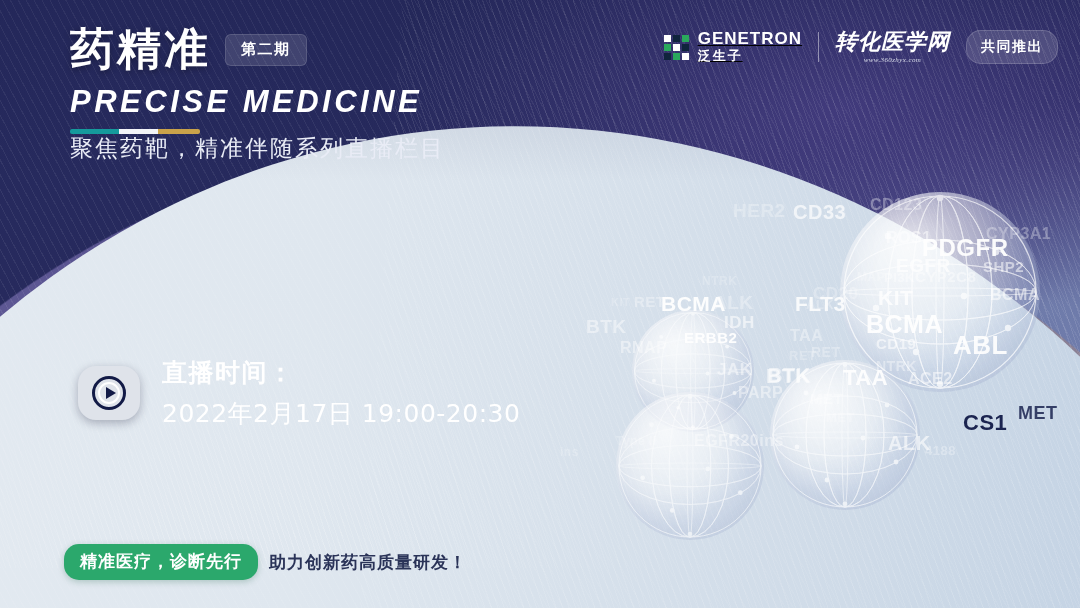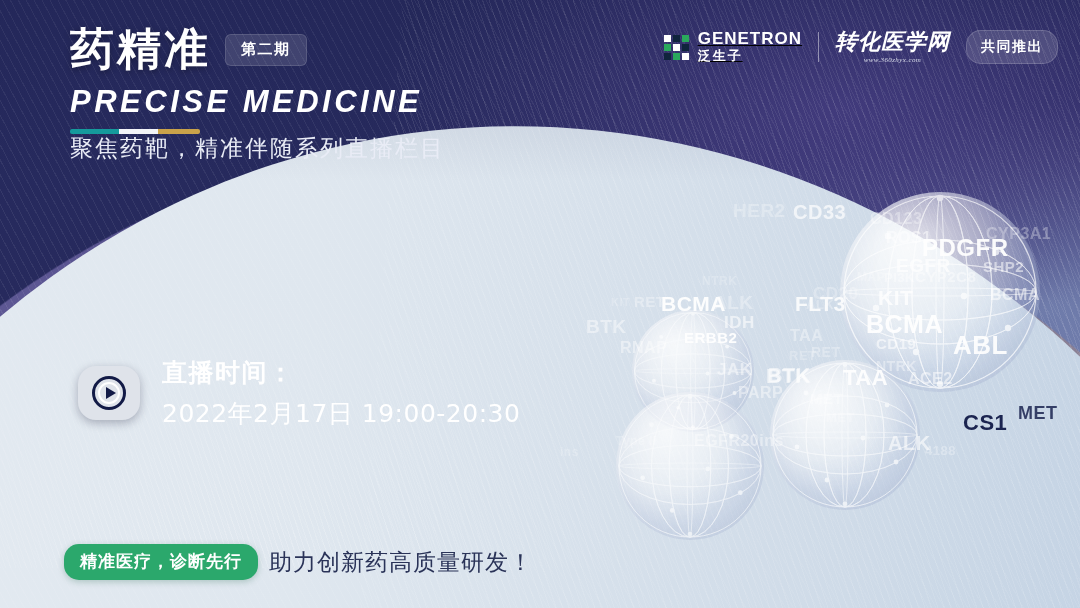--- a/index.html
+++ b/index.html
@@ -105,21 +105,21 @@
   .badge-joint{ padding:7px 14px; border-radius:15px; background:rgba(255,255,255,.14);
                 border:1px solid rgba(255,255,255,.16); color:#fff; font-size:14px; font-weight:700;
                 letter-spacing:1.5px; font-family:"DejaVu Sans","Liberation Sans",sans-serif; }
 
   
   .footer{ position:absolute; left:64px; bottom:28px; display:flex; align-items:center; gap:11px; }
   .pill-green{ padding:6px 16px 7px; border-radius:15px; background:#2ba86c; color:#fff;
                font-size:17px; font-weight:800; letter-spacing:1px;
                font-family:"DejaVu Sans","Liberation Sans",sans-serif;
                box-shadow:0 2px 6px rgba(20,90,60,.25); }
-  .foot-text{ color:#2a3358; font-size:23px; font-weight:400; letter-spacing:1px;
+  .foot-text{ color:#2a3358; font-size:17px; font-weight:700; letter-spacing:1px;
               font-family:"DejaVu Sans","Liberation Sans",sans-serif; }
 </style>
 </head>
 <body>
 
 <div class="poster">
 
   <div class="sweep2"></div>
   <div class="sweep"></div>
   <div class="lines-a"></div>
@@ -217,21 +217,21 @@
           <circle cx="62" cy="52" r="1.6" fill="#fff"></circle>
           <circle cx="38" cy="80" r="1.6" fill="#fff"></circle>
           <circle cx="84" cy="68" r="1.6" fill="#fff"></circle>
           <circle cx="50" cy="96" r="1.6" fill="#fff"></circle>
         </svg>
       </div>
     </div>
   <div id="gene-layer">
       <div class="gene" style="left: 733px; top: 200px; font-size: 19px; opacity: 0.3;">HER2</div>
       <div class="gene" style="left: 793px; top: 201px; font-size: 20px; opacity: 0.7;">CD33</div>
-      <div class="gene" style="left: 870px; top: 210px; font-size: 16px; opacity: 0.34;">CD123</div>
+      <div class="gene" style="left: 870px; top: 196px; font-size: 16px; opacity: 0.34;">CD123</div>
       <div class="gene" style="left: 886px; top: 229px; font-size: 16px; opacity: 0.52;">ROS1</div>
       <div class="gene" style="left: 922px; top: 234px; font-size: 24px; opacity: 0.95;">PDGFR</div>
       <div class="gene" style="left: 986px; top: 225px; font-size: 16px; opacity: 0.3;">CYP3A1</div>
       <div class="gene" style="left: 896px; top: 255px; font-size: 19px; opacity: 0.74;">EGFR</div>
       <div class="gene" style="left: 983px; top: 258px; font-size: 15px; opacity: 0.55;">SHP2</div>
       <div class="gene" style="left: 857px; top: 270px; font-size: 12px; opacity: 0.26;">MAP</div>
       <div class="gene" style="left: 884px; top: 270px; font-size: 13px; opacity: 0.4;">PI3K</div>
       <div class="gene" style="left: 915px; top: 268px; font-size: 15px; opacity: 0.44;">CYP2C8</div>
       <div class="gene" style="left: 813px; top: 284px; font-size: 17px; opacity: 0.28;">CD20</div>
       <div class="gene" style="left: 878px; top: 286px; font-size: 21px; opacity: 0.82;">KIT</div>

